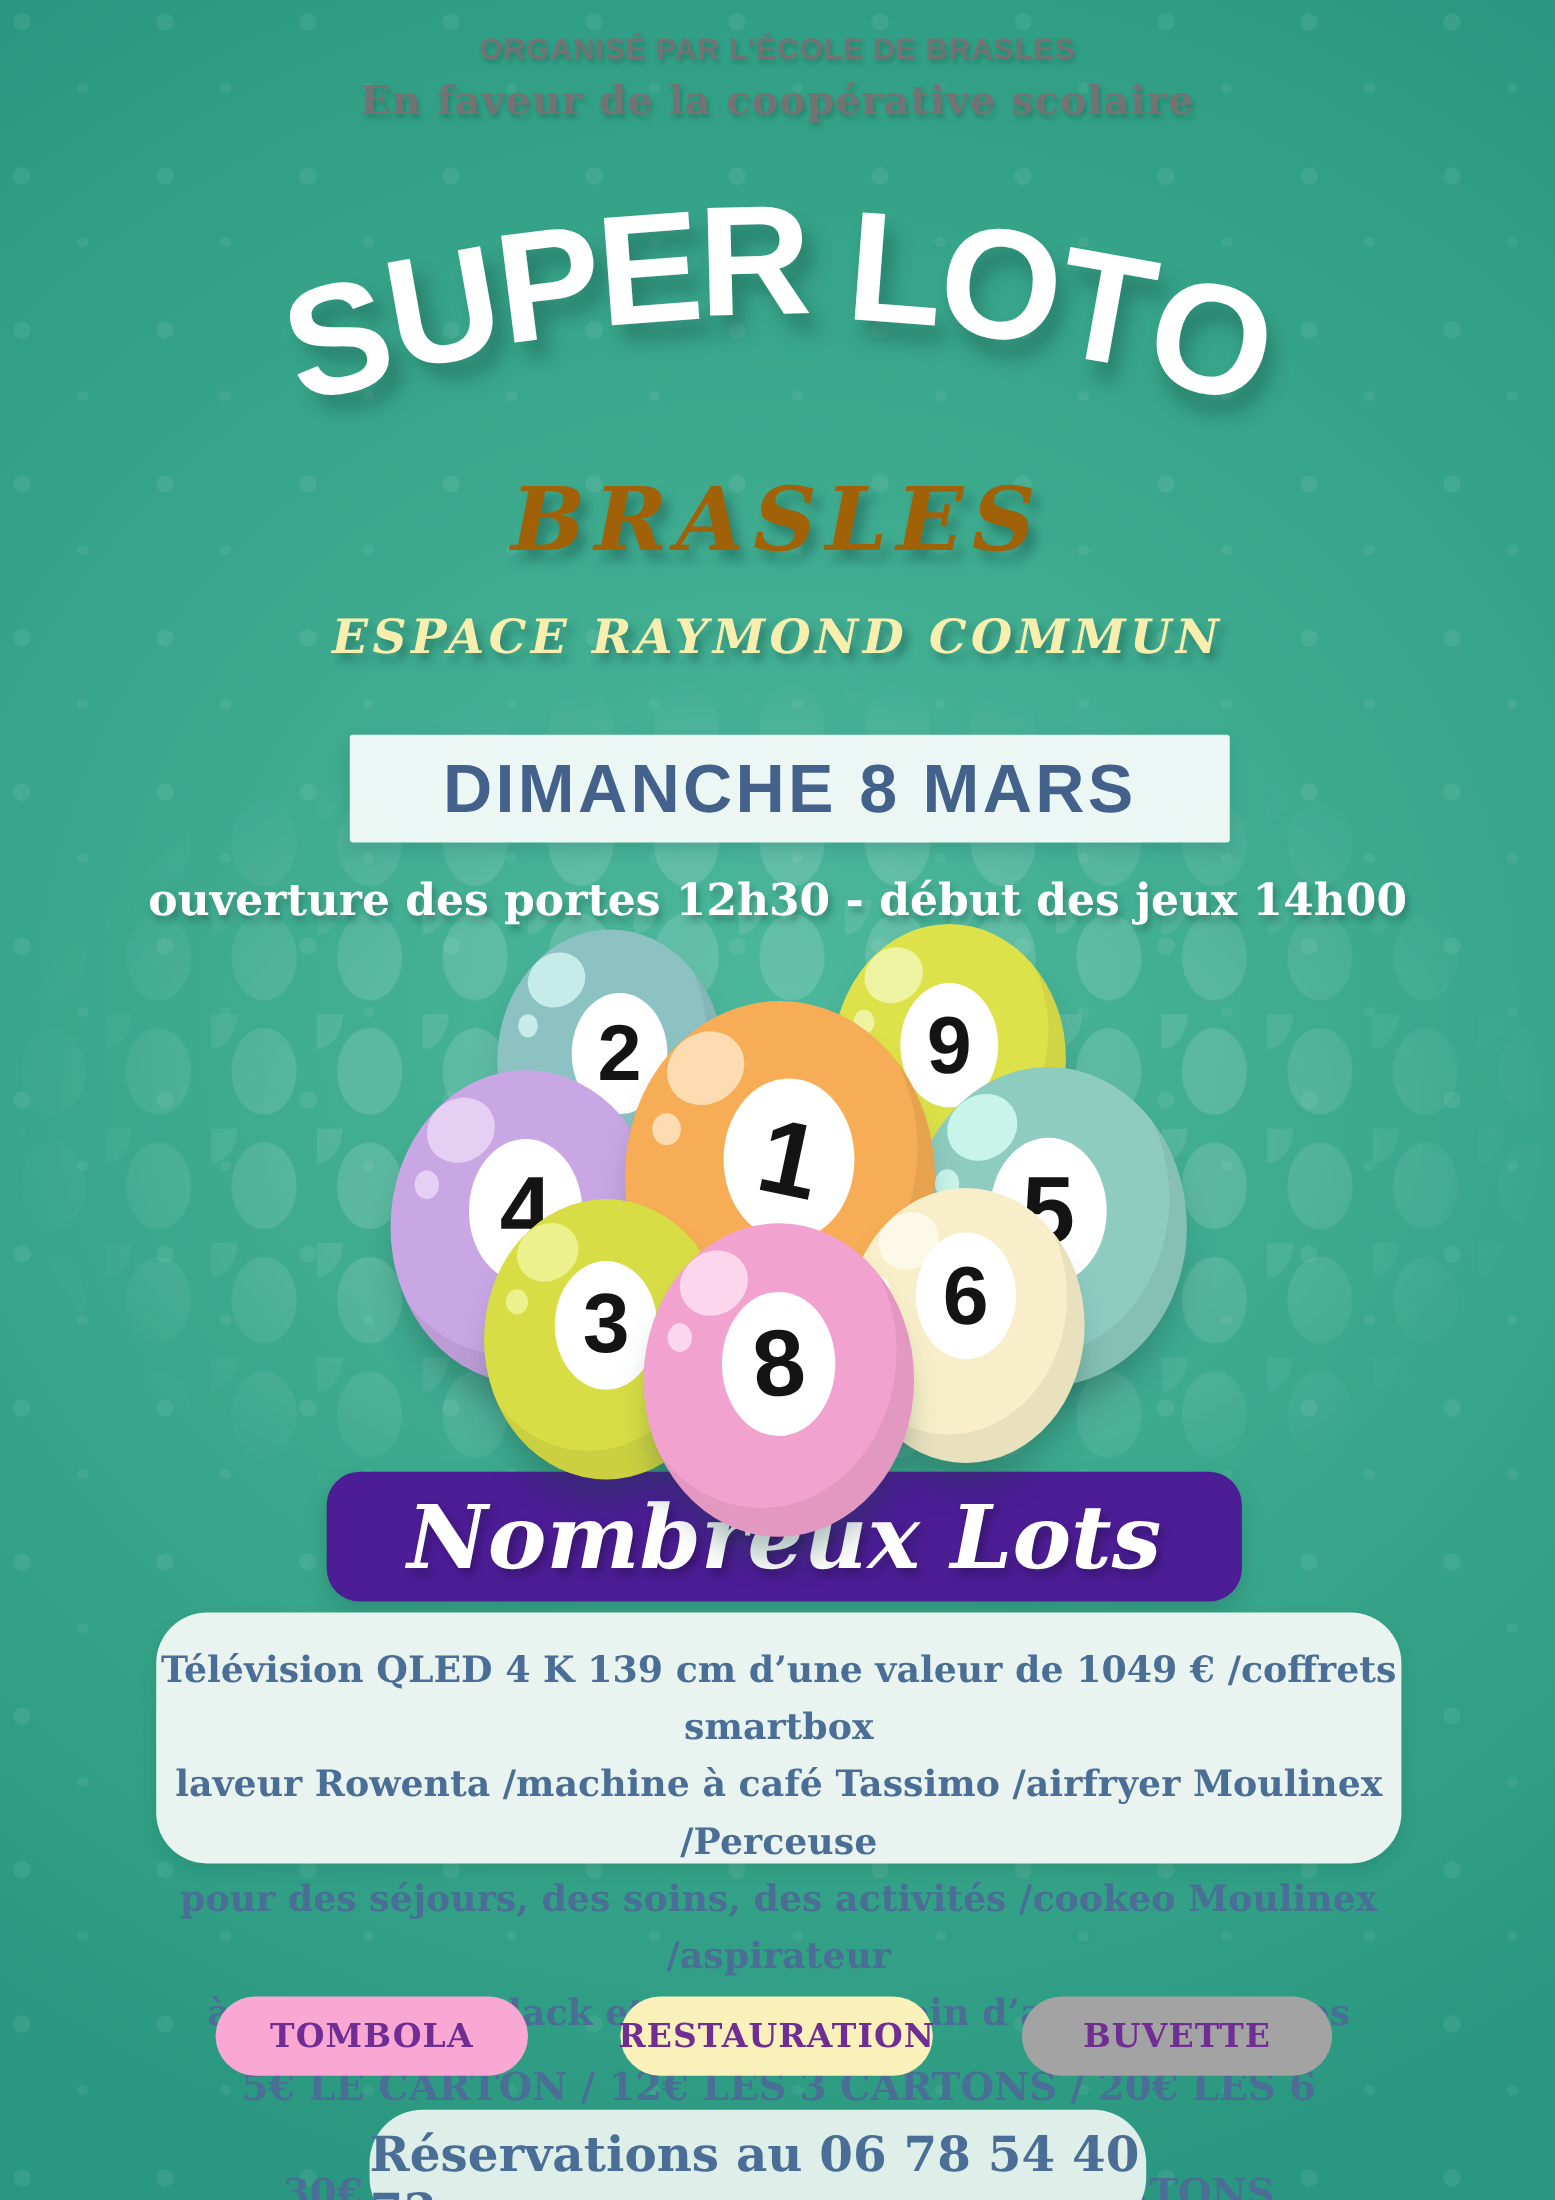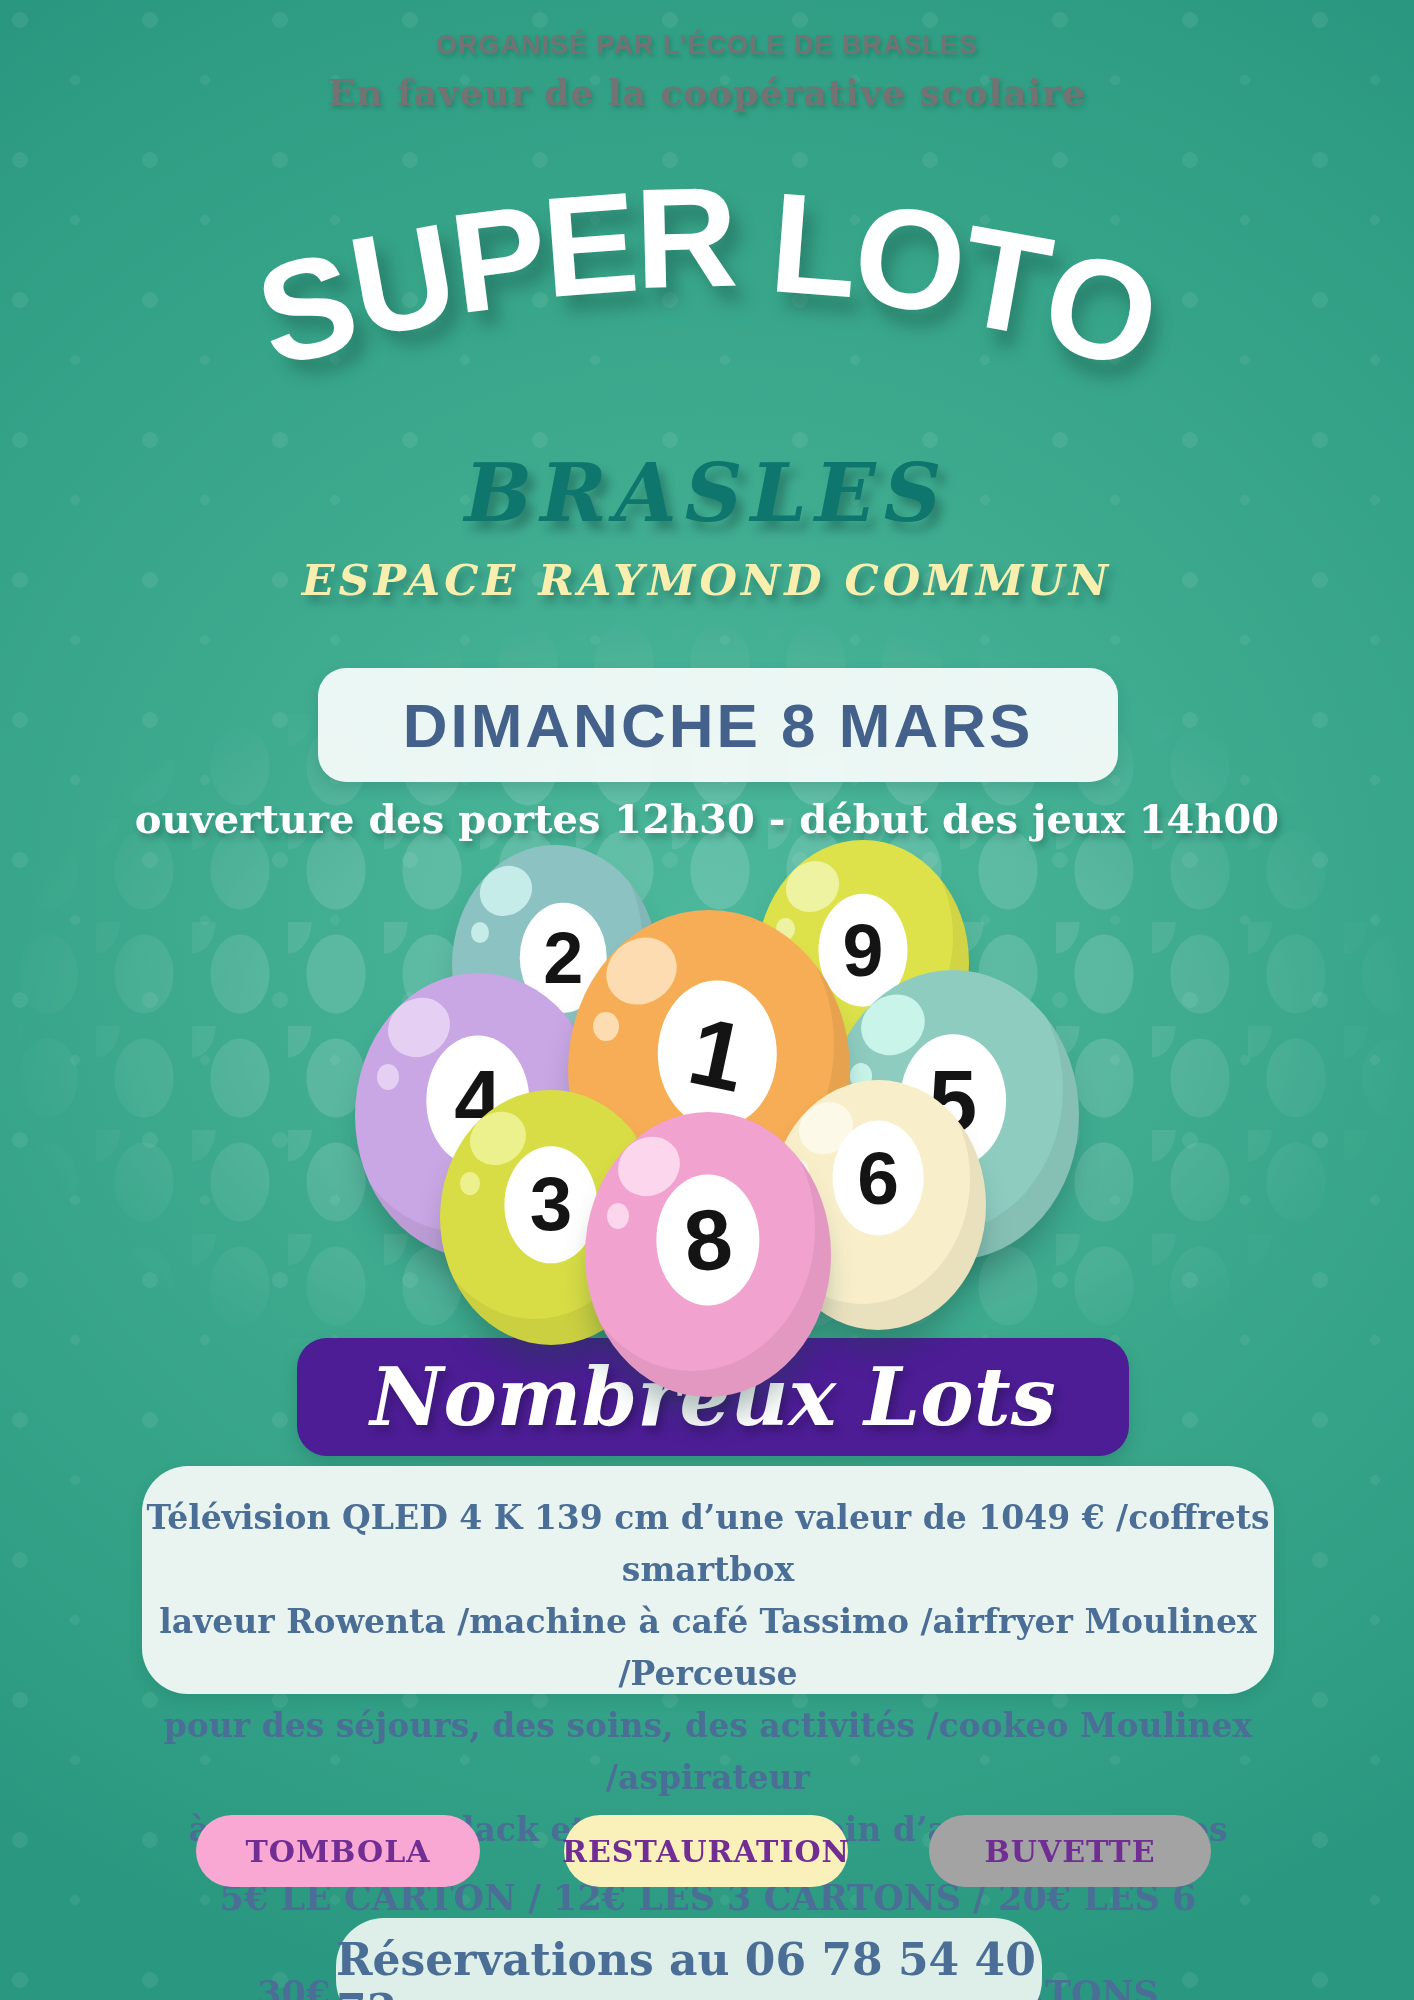--- a/index.html
+++ b/index.html
@@ -44,34 +44,33 @@
   .title {
     position:absolute; top:155px; left:0; width:100%;
     text-align:center; white-space:nowrap;
     font-size:142px; font-weight:bold; letter-spacing:-3px; color:#fff;
     text-shadow:10px 16px 16px rgba(23,82,70,0.42);
   }
   .title span { display:inline-block; }
   .subtitle {
     position:absolute; top:425px; left:0; width:100%; text-align:center;
     font-family:"DejaVu Serif", serif; font-style:italic; font-weight:bold;
-    font-size:80px; letter-spacing:8px; color:#0f766e;
+    font-size:80px; letter-spacing:8px; color:#a16207;
     text-shadow:7px 9px 10px rgba(23,82,70,0.45);
-    margin-top:21px;
   }
   .venue {
     position:absolute; top:555px; left:0; width:100%; text-align:center;
     font-family:"DejaVu Serif", serif; font-style:italic; font-weight:bold;
     font-size:43px; letter-spacing:4px; color:#f8efae;
     text-shadow:5px 7px 8px rgba(23,82,70,0.45);
   }
   
   .date-banner {
-    position:absolute; left:318px; top:668px; width:800px; height:114px;
-    background:rgba(242,250,248,0.96); border-radius:28px;
+    position:absolute; left:318px; top:668px; width:800px; height:98px;
+    background:rgba(242,250,248,0.96); border-radius:3px;
     display:flex; align-items:center; justify-content:center;
     box-shadow:0 6px 14px rgba(23,82,70,0.18);
   }
   .date-banner .date-text {
     font-size:62px; font-weight:bold; letter-spacing:3px; color:#44618c;
   }
   .schedule {
     position:absolute; top:795px; left:0; width:100%; text-align:center;
     font-family:"DejaVu Serif", serif; font-weight:bold; font-size:40px;
     color:#fff; text-shadow:3px 5px 6px rgba(23,82,70,0.4);

